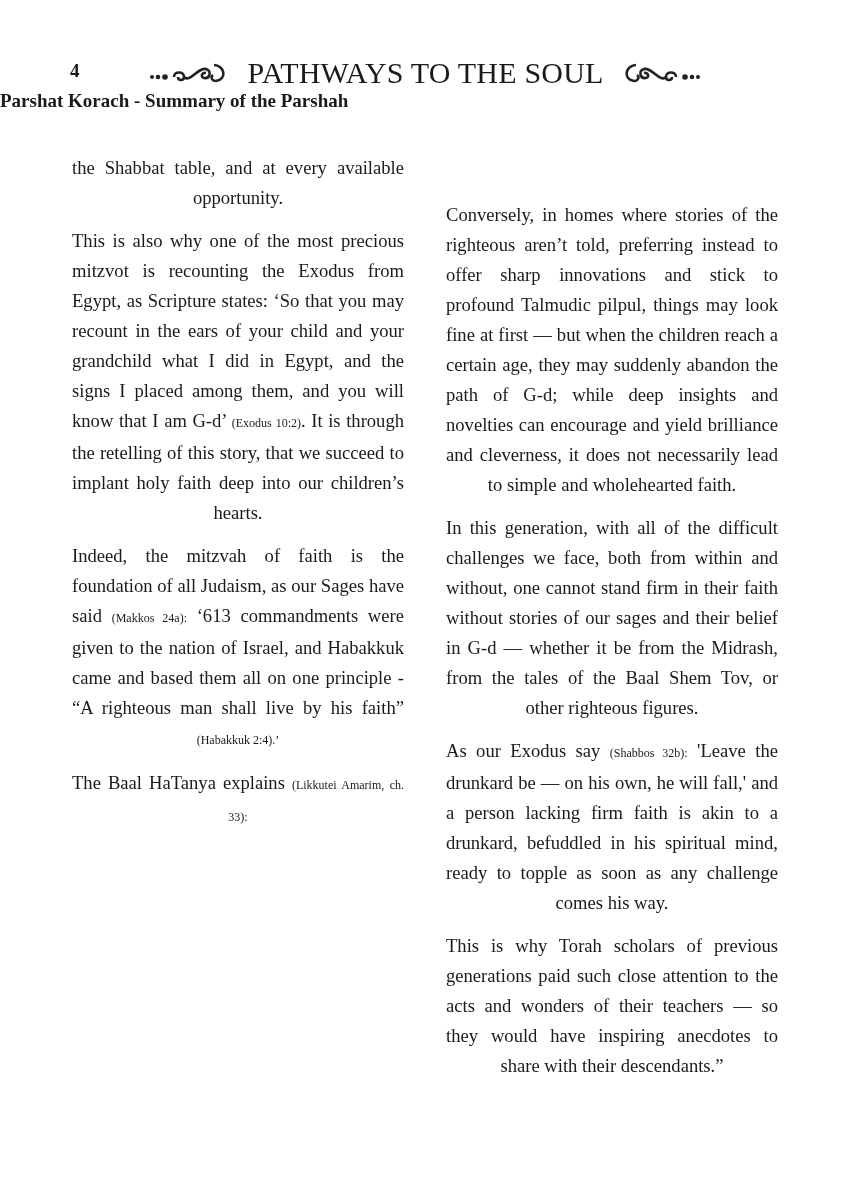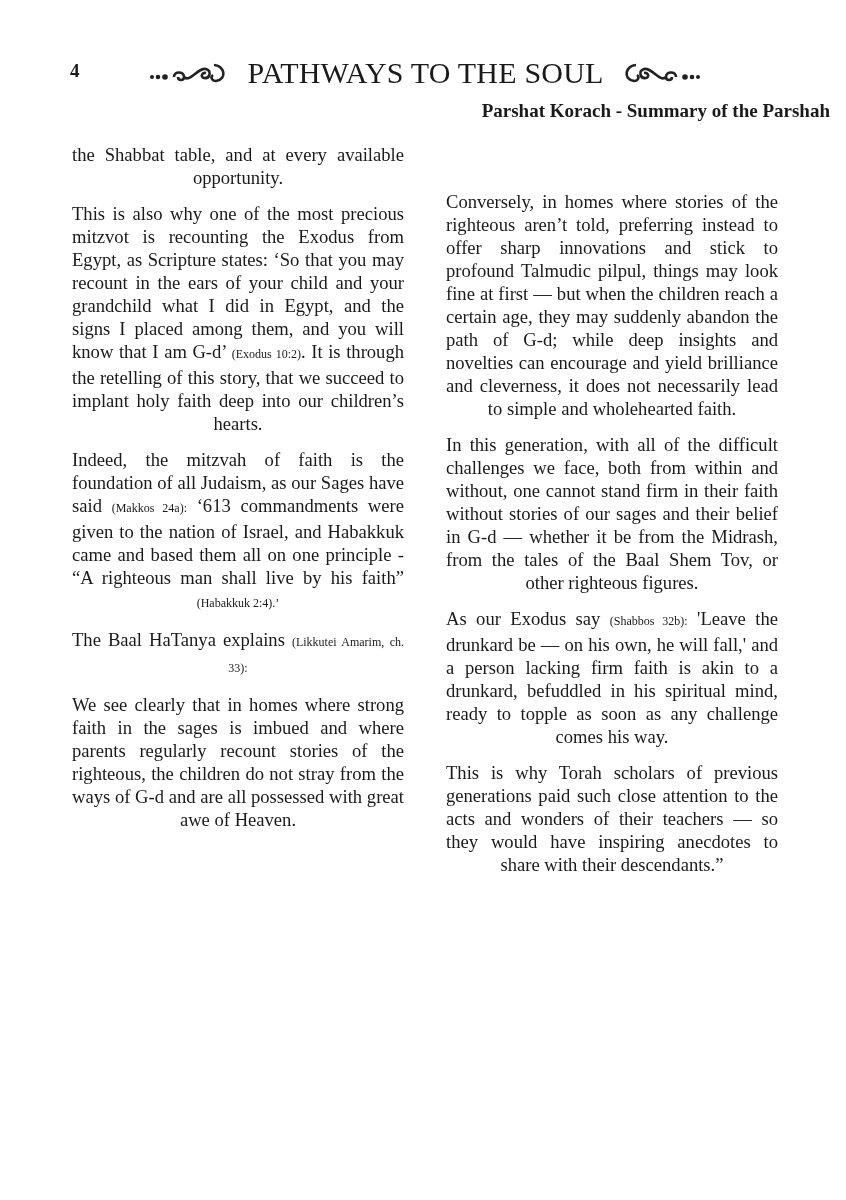--- a/index.html
+++ b/index.html
@@ -1,20 +1,20 @@
 <!DOCTYPE html>
 <html><head>
   <meta charset="utf-8">
   <style>
     html, body { margin: 0; padding: 0; background: #ffffff; }
     body { width: 846px; height: 1200px; position: relative; overflow: hidden; font-family: "Liberation Serif", serif; color: #1a1a1a; }
     .page-number { position: absolute; left: 70px; top: 60px; font-size: 19px; font-weight: bold; }
     .header-title { position: absolute; left: 130px; top: 56px; width: 590px; text-align: center; font-size: 30px; font-weight: normal; letter-spacing: 0.2px; white-space: nowrap; }
-    .subtitle { position: absolute; left: 0; width: 830px; top: 100px; text-align: right; font-size: 19px; font-weight: bold; }
-    .col { position: absolute; top: 143px; width: 332px; font-size: 18.6px; line-height: 23px; }
+    .subtitle { position: absolute; left: 0; width: 830px; top: 90px; text-align: left; font-size: 19px; font-weight: bold; }
+    .col { position: absolute; top: 153px; width: 332px; font-size: 18.6px; line-height: 30px; }
     .col-left { left: 72px; }
     .col-right { left: 446px; margin-top: 47px; }
     .para { text-align: justify; text-align-last: center; margin: 0 0 13px 0; hyphens: none; }
     .cite { font-size: 12px; }
     .svgorn { display: inline-block; vertical-align: middle; }
   </style>
 </head>
 <body>
 
 <div class="page-number">4</div>
@@ -43,21 +43,20 @@
   </span>
 </div>
 
 <div class="subtitle">Parshat Korach - Summary of the Parshah</div>
 
 <div class="col col-left">
   <p class="para">the Shabbat table, and at every available opportunity.</p>
   <p class="para"><span>This is also why one of the most precious mitzvot is recounting the Exodus from Egypt, as Scripture states: ‘So that you may recount in the ears of your child and your grandchild what I did in Egypt, and the signs I placed among them, and you will know that I am G-d’ </span><span class="cite">(Exodus 10:2)</span><span>. It is through the retelling of this story, that we succeed to implant holy faith deep into our children’s hearts.</span></p>
   <p class="para"><span>Indeed, the mitzvah of faith is the foundation of all Judaism, as our Sages have said </span><span class="cite">(Makkos 24a):</span><span> ‘613 commandments were given to the nation of Israel, and Habakkuk came and based them all on one principle - “A righteous man shall live by his faith” </span><span class="cite">(Habakkuk 2:4).’</span></p>
   <p class="para"><span>The Baal HaTanya explains </span><span class="cite">(Likkutei Amarim, ch. 33):</span></p>
-  <p class="para">We see clearly that in homes where strong faith in the sages is imbued and where parents regularly recount stories of the righteous, the children do not stray from the ways of G-d and are all possessed with great awe of Heaven.</p>
 </div>
 
 <div class="col col-right">
   <p class="para">Conversely, in homes where stories of the righteous aren’t told, preferring instead to offer sharp innovations and stick to profound Talmudic pilpul, things may look fine at first — but when the children reach a certain age, they may suddenly abandon the path of G-d; while deep insights and novelties can encourage and yield brilliance and cleverness, it does not necessarily lead to simple and wholehearted faith.</p>
   <p class="para">In this generation, with all of the difficult challenges we face, both from within and without, one cannot stand firm in their faith without stories of our sages and their belief in G-d — whether it be from the Midrash, from the tales of the Baal Shem Tov, or other righteous figures.</p>
   <p class="para"><span>As our Exodus say </span><span class="cite">(Shabbos 32b):</span><span> 'Leave the drunkard be — on his own, he will fall,' and a person lacking firm faith is akin to a drunkard, befuddled in his spiritual mind, ready to topple as soon as any challenge comes his way.</span></p>
   <p class="para">This is why Torah scholars of previous generations paid such close attention to the acts and wonders of their teachers — so they would have inspiring anecdotes to share with their descendants.”</p>
 </div>
 
 </body></html>

